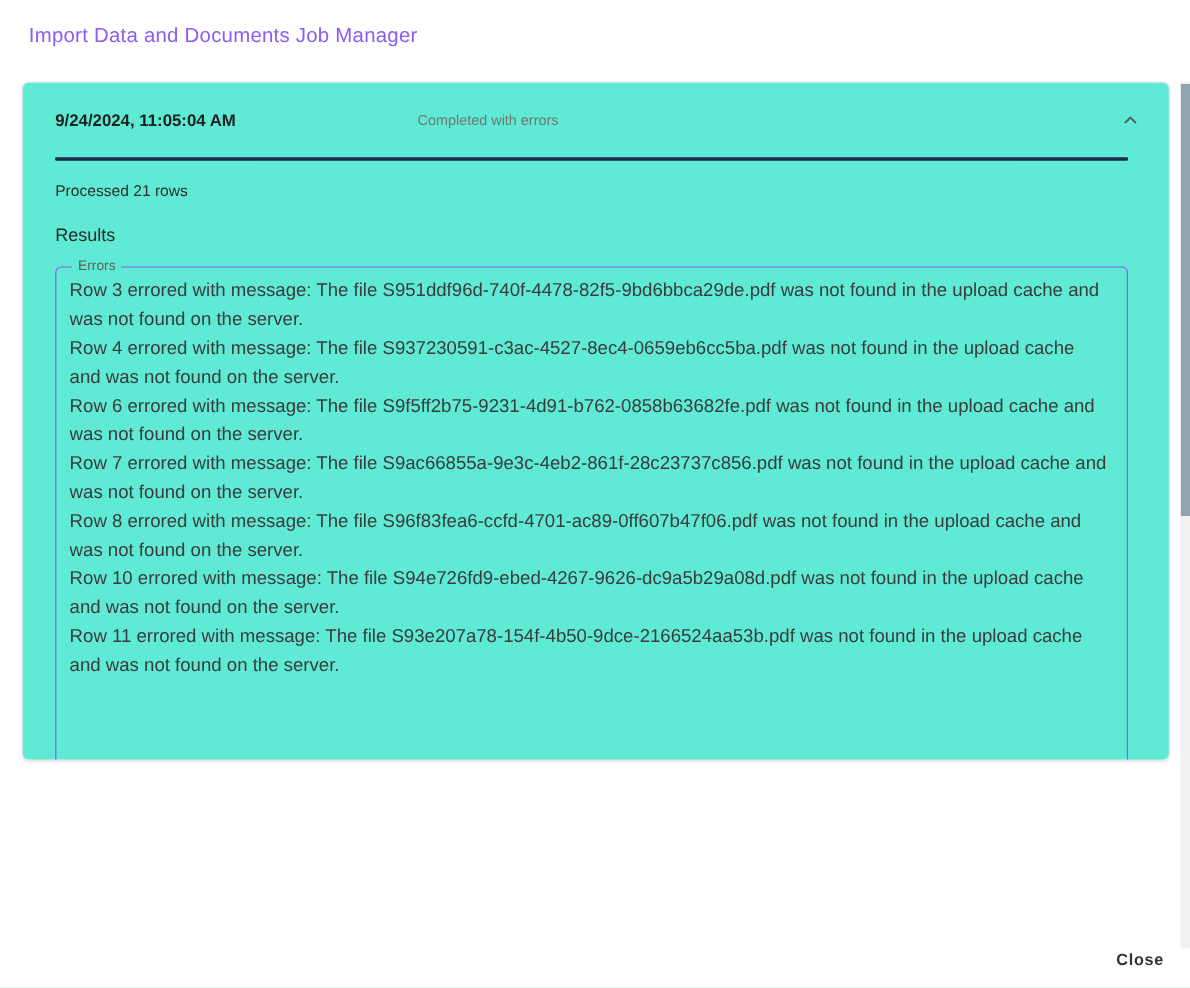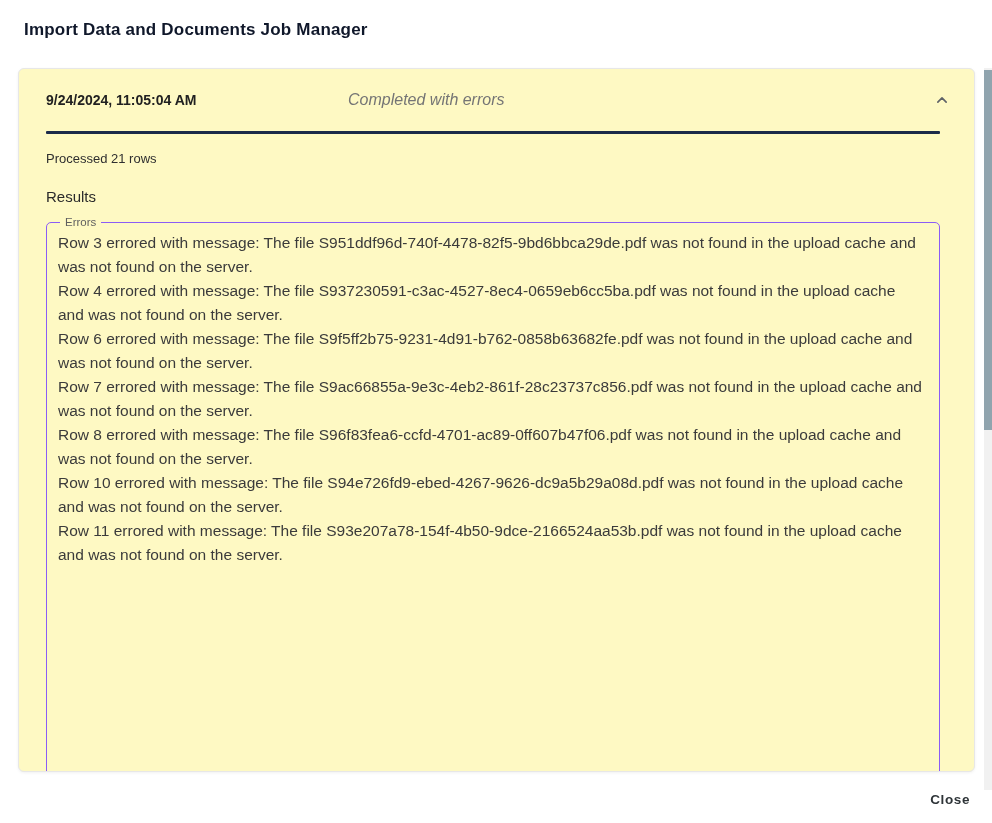--- a/index.html
+++ b/index.html
@@ -5,45 +5,45 @@
   * { box-sizing: border-box; margin: 0; padding: 0; }
   html, body {
     width: 992px; height: 823px;
     background: #ffffff;
     font-family: "Liberation Sans", sans-serif;
     overflow: hidden; position: relative;
     color: #212121;
   }
   .page-title {
     position: absolute; left: 24px; top: 20px;
-    font-size: 17px; font-weight: 700; color: #0f172a;
+    font-size: 17px; font-weight: 400; color: #8b5cf6;
     letter-spacing: 0.2px;
   }
   .card {
     position: absolute; left: 18px; top: 68px;
-    width: 957px; height: 704px;
-    background: #fef9c3;
+    width: 957px; height: 566px;
+    background: #5eead4;
     border: 1px solid #e7e7e7;
     border-radius: 6px;
     box-shadow: 0 1px 3px rgba(0,0,0,0.06);
     overflow: hidden;
   }
   .card-header {
     display: flex; align-items: center;
     height: 62px;
     padding: 0 18px 0 27px;
     cursor: pointer;
     position: relative;
   }
   .job-timestamp {
     font-size: 14px; font-weight: 700; color: #212121;
     width: 302px; flex: 0 0 302px;
   }
   .job-status {
-    font-size: 16px; color: #757575; flex: 1 1 auto; font-style: italic;
+    font-size: 12px; color: #757575; flex: 1 1 auto;
   }
   .collapse-btn {
     background: none; border: none; cursor: pointer;
     width: 28px; height: 28px;
     display: flex; align-items: center; justify-content: center;
     flex: 0 0 28px;
   }
   .header-divider {
     height: 3px;
     margin: 0 34px 0 27px;

